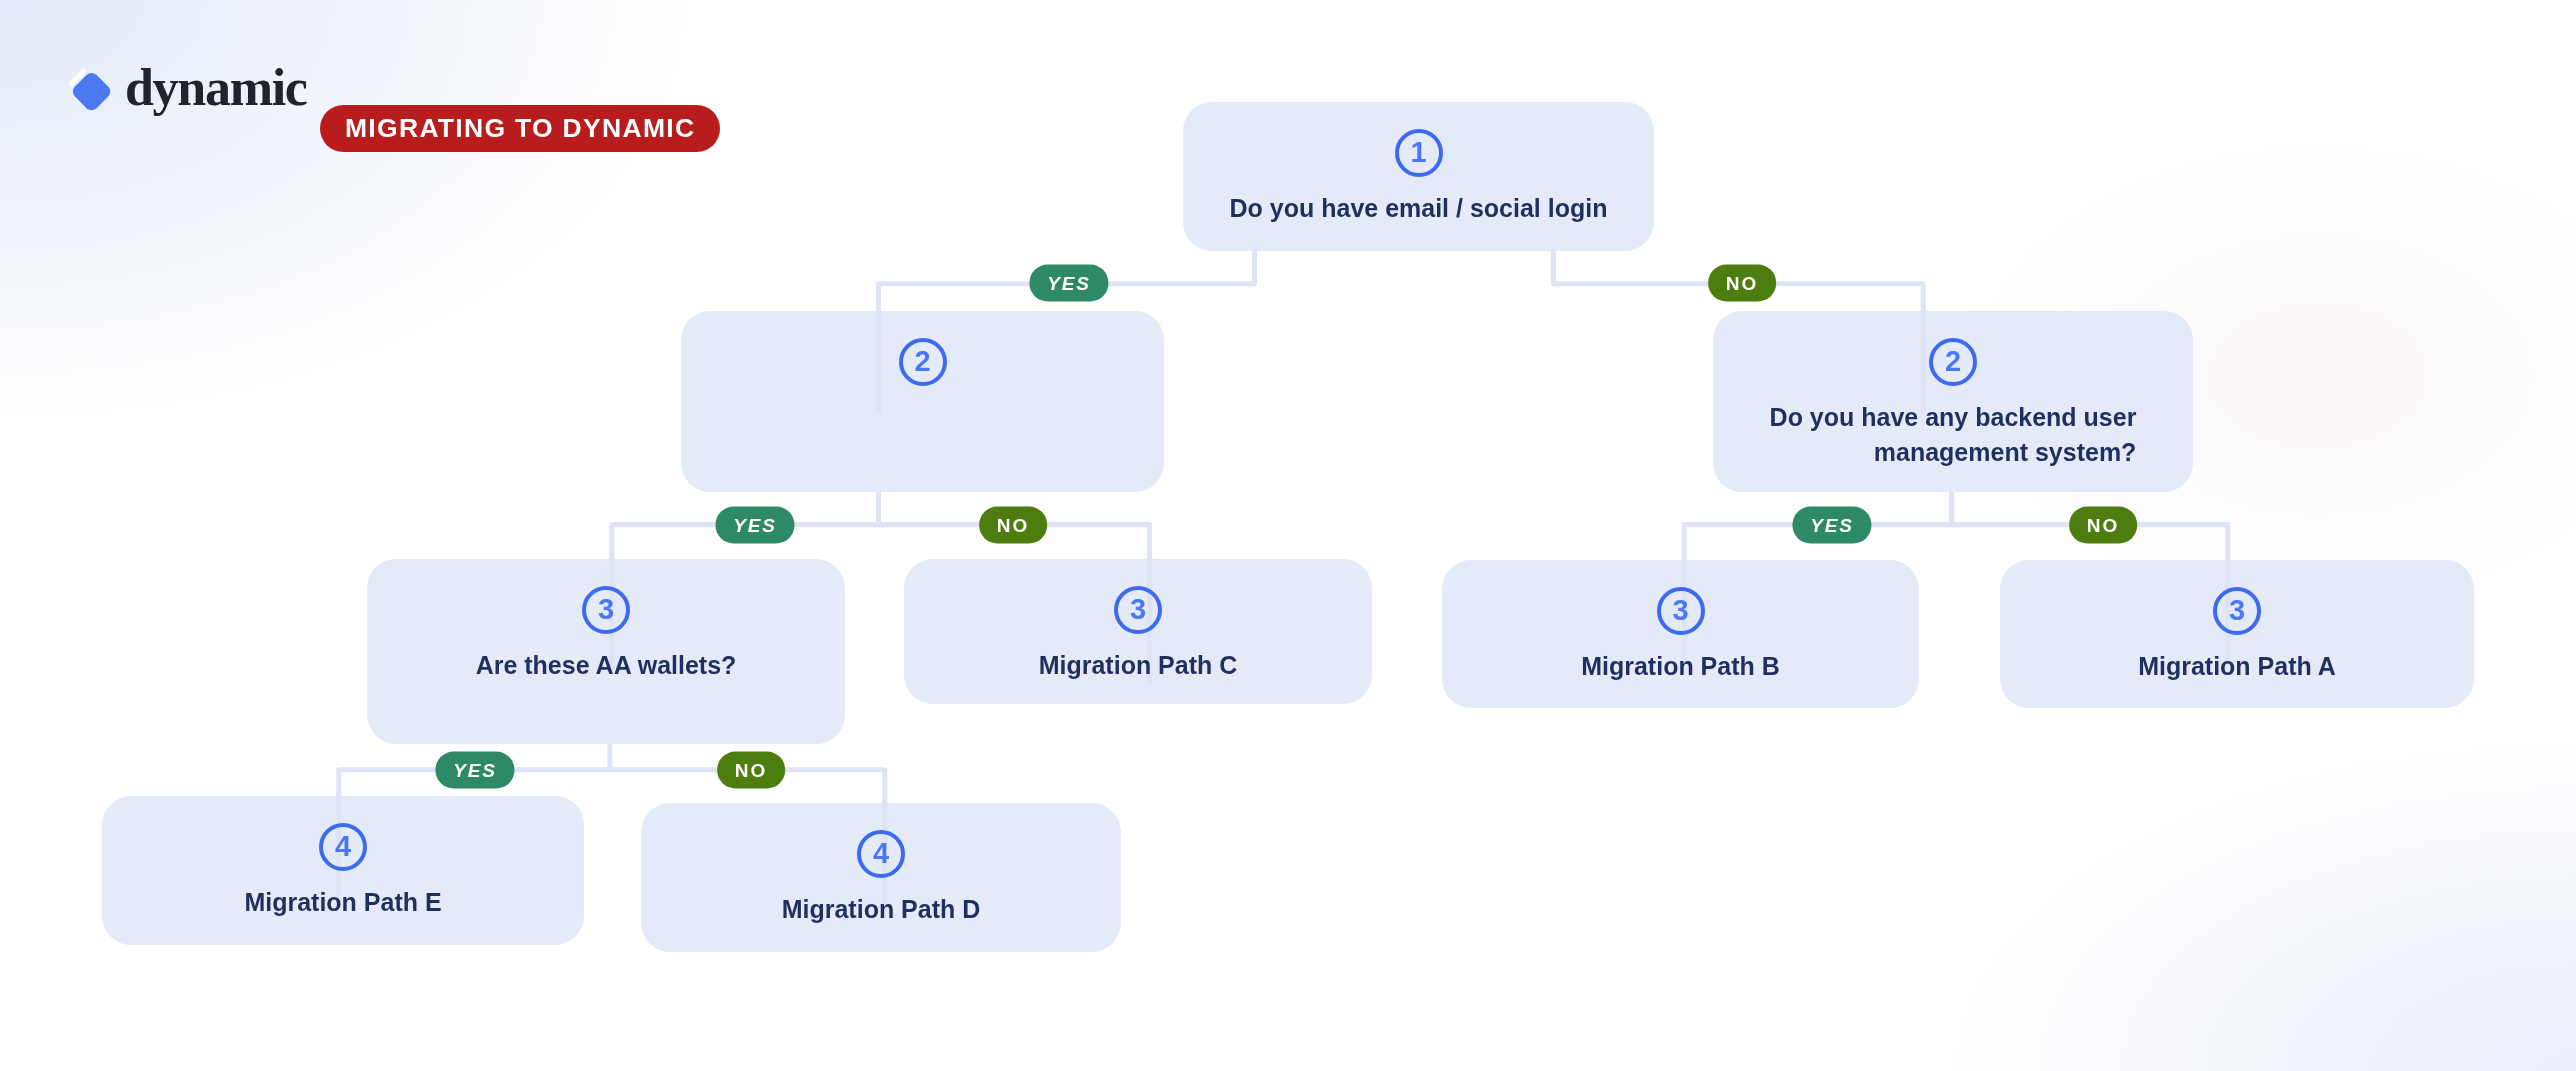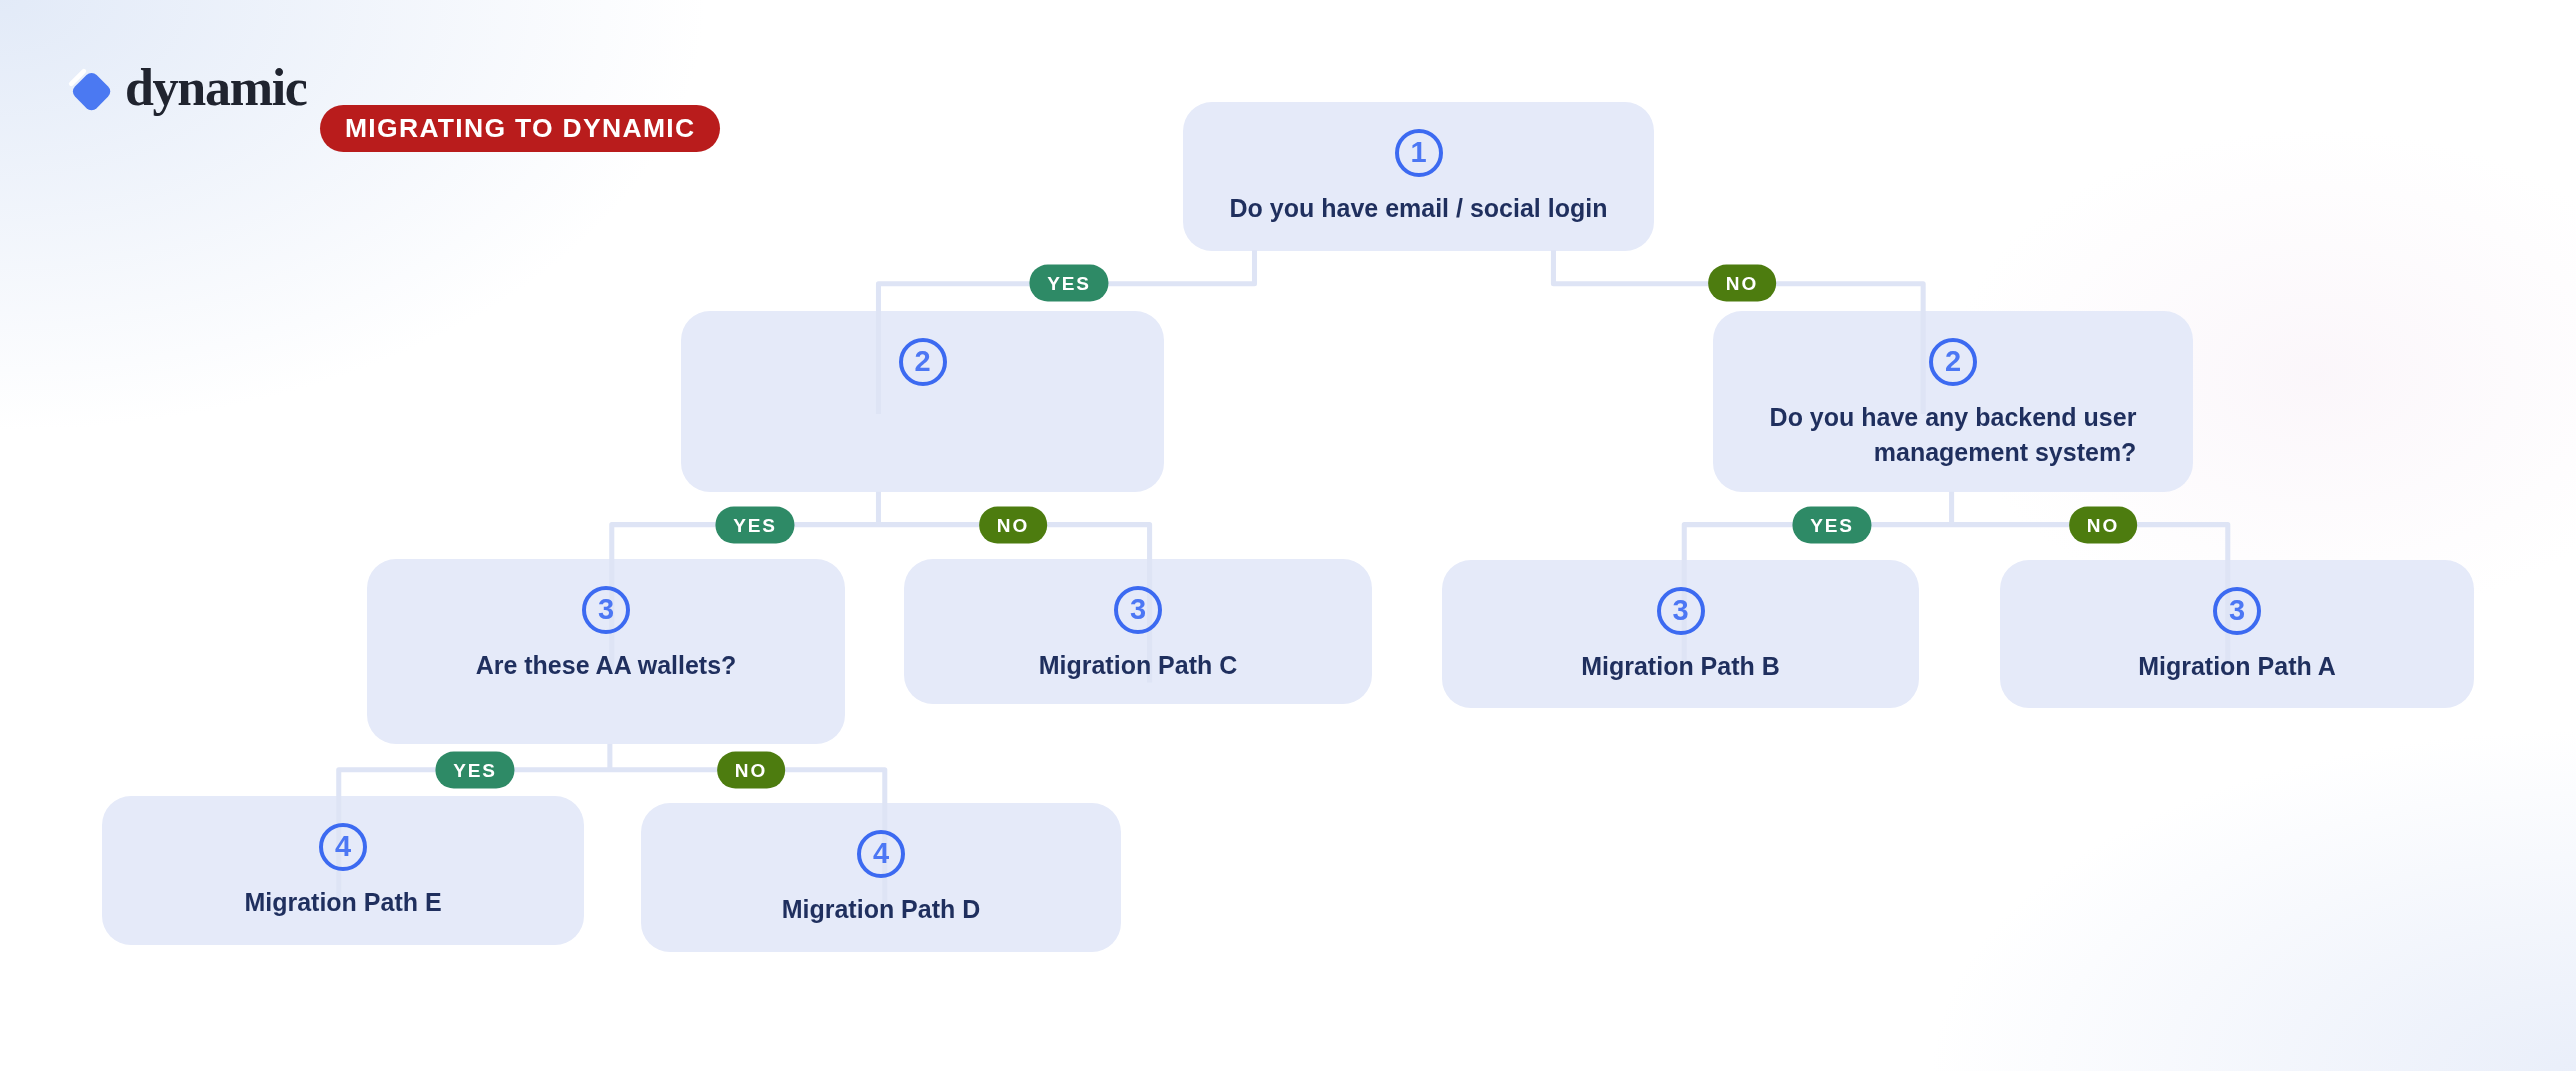--- a/index.html
+++ b/index.html
@@ -47,21 +47,21 @@
   
   svg.connectors{position:absolute;left:0;top:0;z-index:2;pointer-events:none;}
   svg.connectors path{stroke:#dee4f5;stroke-width:8;fill:none;stroke-linejoin:round;}
 
   
   .pill{
     position:absolute;z-index:4;transform:translate(-50%,-50%);
     height:37px;border-radius:18.3px;display:flex;align-items:center;
     padding:0 17.7px;color:#ffffff;font-size:19px;font-weight:700;letter-spacing:1.9px;
   }
-  .pill.yes{background:#2e8a66;}
+  .pill.yes{background:#2e8a66;font-style:italic;}
   .pill.no{background:#4d7c0f;}
 </style>
 </head>
 <body>
 
 <div class="canvas">
 
   <div class="node" style="left:1183px;top:102px;width:471px;height:149px;">
     <div class="circle">
         <span>1</span>

